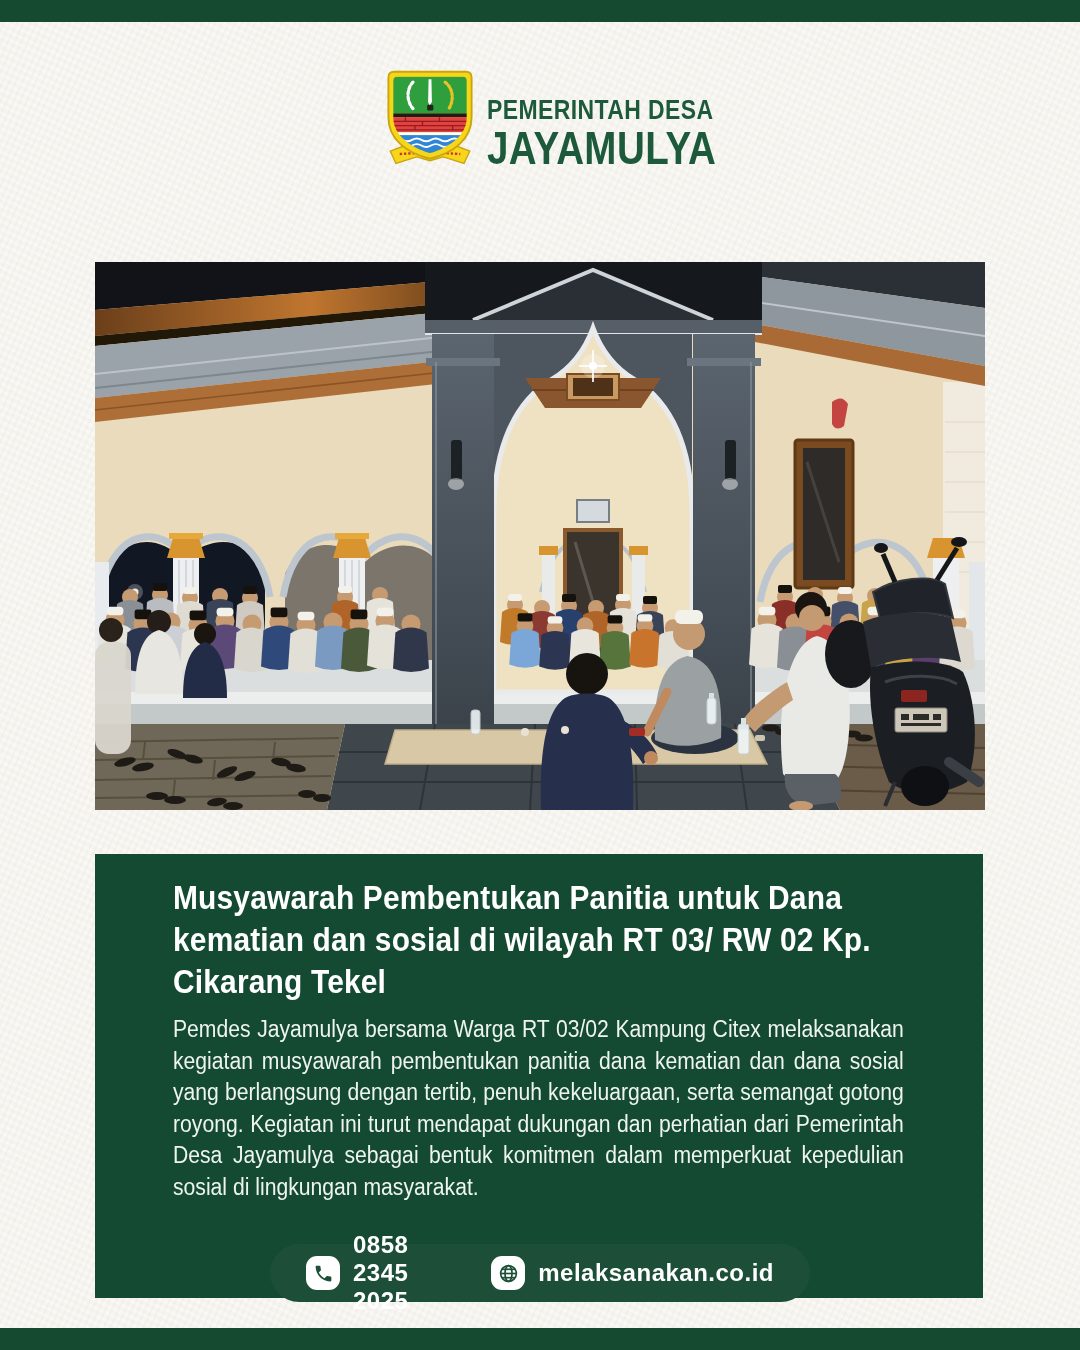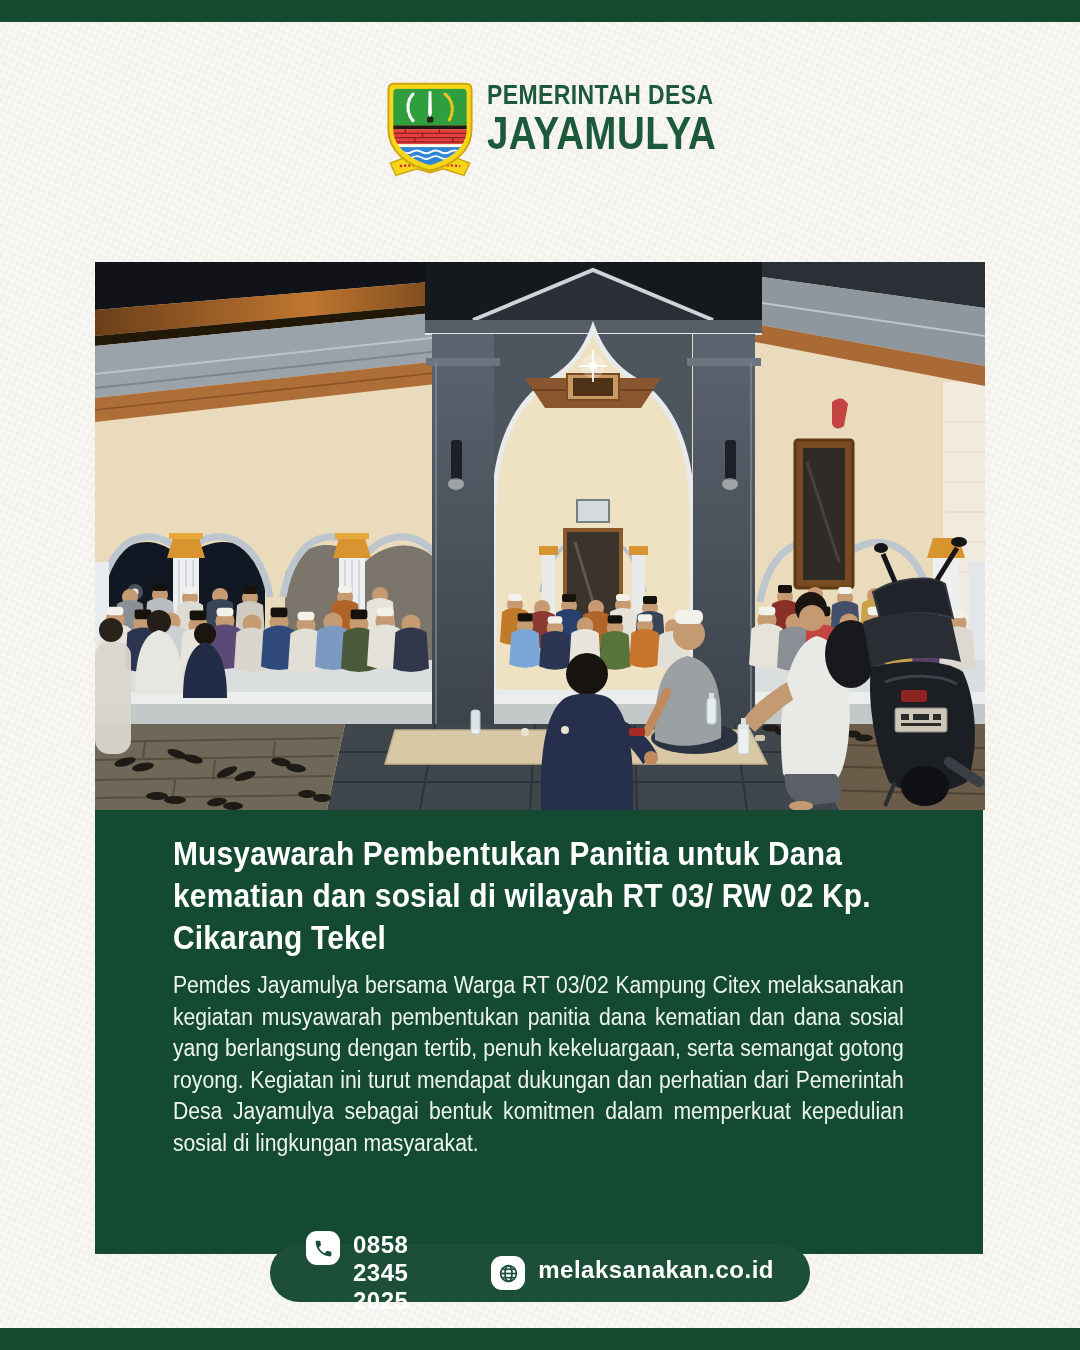--- a/index.html
+++ b/index.html
@@ -9,45 +9,45 @@
     background-image:
       repeating-linear-gradient(115deg, rgba(0,0,0,0.018) 0 2px, transparent 2px 6px),
       repeating-linear-gradient(25deg, rgba(255,255,255,0.35) 0 3px, transparent 3px 7px);
     font-family:"Liberation Sans", sans-serif;
   }
   .bar{position:absolute;left:0;width:1080px;height:22px;background:#154a31;}
   .bar-top{top:0;}
   .bar-bottom{top:1328px;}
 
   
-  .header{position:absolute;top:80px;left:0;width:1080px;display:flex;justify-content:center;align-items:flex-start;gap:8px;}
+  .header{position:absolute;top:68px;left:0;width:1080px;display:flex;justify-content:center;align-items:flex-end;gap:8px;}
   .crest{width:98px;height:104px;display:block;}
   .org-text{display:flex;flex-direction:column;width:212px;transform:scaleX(0.82);transform-origin:left center;}
   .org-line1{font-size:28px;font-weight:bold;color:#1d5a3c;line-height:1.05;letter-spacing:0.5px;white-space:nowrap;}
   .org-line2{font-size:47px;font-weight:bold;color:#1d5a3c;line-height:1.02;letter-spacing:0.5px;white-space:nowrap;}
 
   
   .photo{position:absolute;left:95px;top:262px;width:890px;height:548px;background:#20242a;overflow:hidden;}
   .photo svg{display:block;}
 
   
-  .panel{position:absolute;left:95px;top:810px;width:888px;height:444px;background:#144a32;box-sizing:border-box;padding:22px 78px 0 78px;}
+  .panel{position:absolute;left:95px;top:854px;width:888px;height:444px;background:#144a32;box-sizing:border-box;padding:22px 78px 0 78px;}
   .panel h1{
     margin:0 0 12px 0;width:832px;transform:scaleX(0.88);transform-origin:left top;
     font-size:34px;line-height:42px;font-weight:bold;color:#ffffff;letter-spacing:0.2px;
   }
   .panel p{
     margin:0;width:812px;transform:scaleX(0.90);transform-origin:left top;
     font-size:23.5px;line-height:31.5px;color:#eef4ef;text-align:justify;font-weight:normal;
   }
 
   
   .contact{position:absolute;top:1244px;left:50%;transform:translateX(-50%);
     height:58px;background:#1d4f38;border-radius:29px;display:flex;align-items:center;gap:36px;padding:0 36px;}
-  .citem{display:flex;gap:13px;color:#ffffff;font-weight:bold;font-size:24px;letter-spacing:0.5px;cursor:pointer;}
+  .citem{display:flex;align-items:center;gap:13px;color:#ffffff;font-weight:bold;font-size:24px;letter-spacing:0.5px;cursor:pointer;}
   .badge{width:34px;height:34px;background:#ffffff;border-radius:11px;display:flex;align-items:center;justify-content:center;flex:0 0 auto;}
   .badge svg{display:block;}
 </style>
 </head>
 <body>
 
 <div class="bar bar-top"></div>
 
 <div class="header">
   <span>

